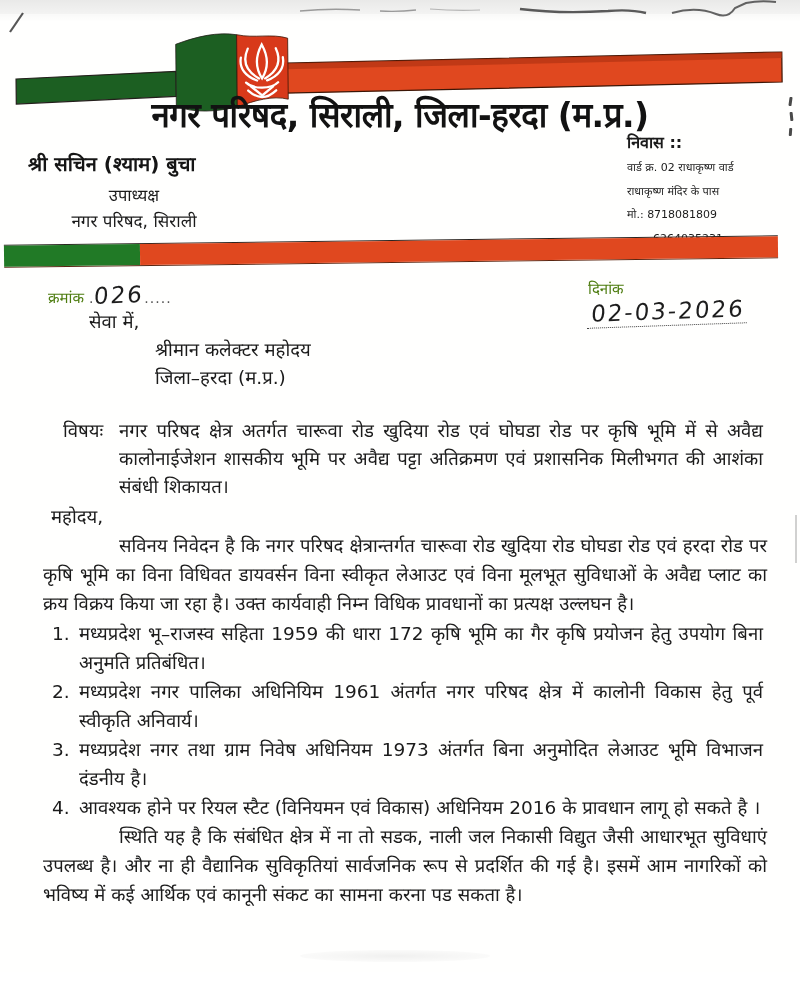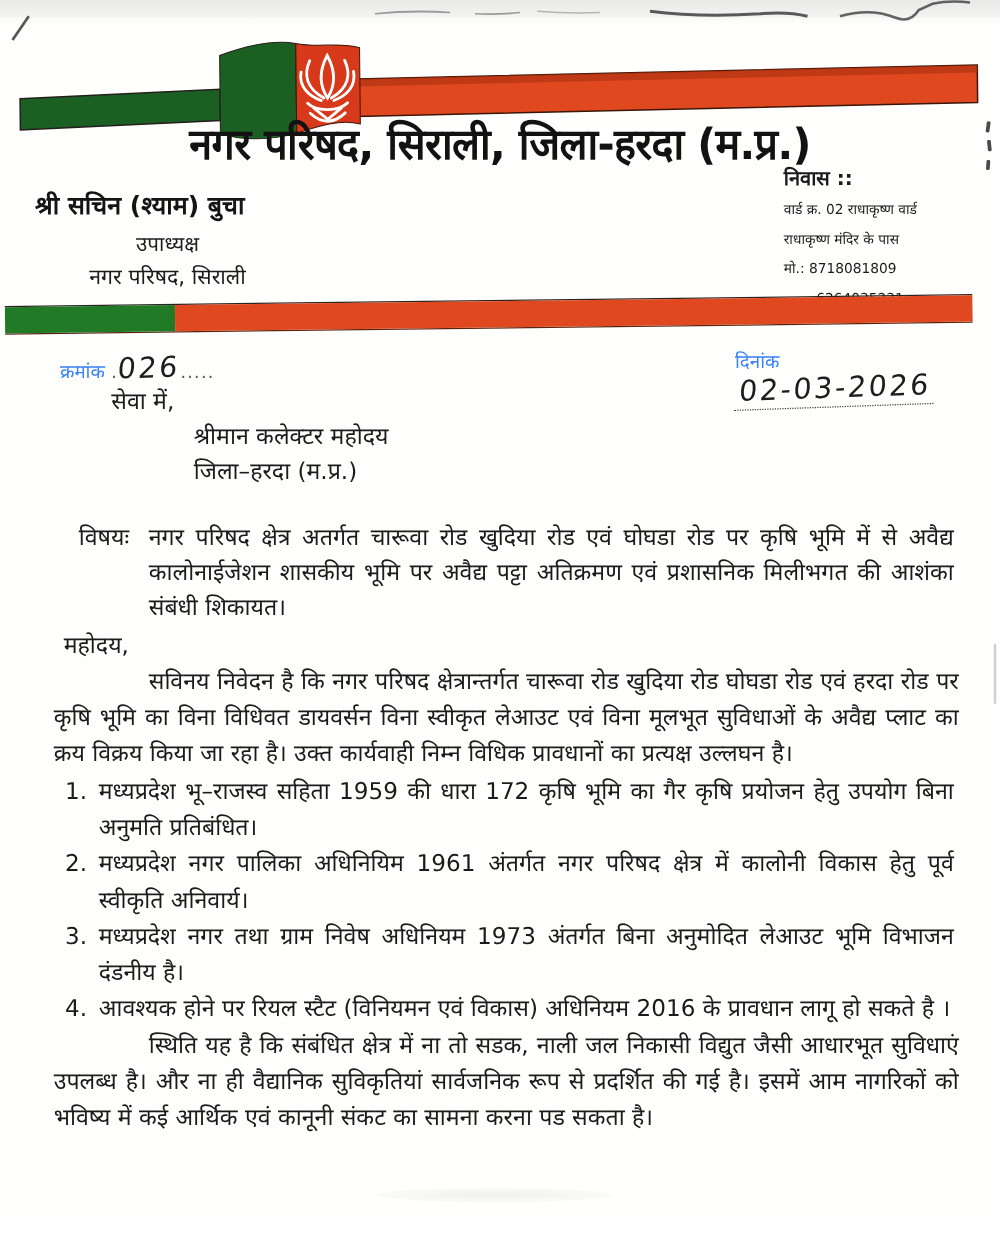--- a/index.html
+++ b/index.html
@@ -28,21 +28,21 @@
   .residence .rline{font-size:11px;line-height:23.5px;white-space:nowrap;}
   .residence .rline.indent{padding-left:26px;}
   .sep-bar{
     position:absolute;top:240px;left:4px;width:774px;height:21px;display:flex;
     transform:rotate(-0.7deg);border-top:1.5px solid #2a2420;border-bottom:1px solid #5a2510;
   }
   .sep-bar .seg-green{width:136px;background:#217a26;}
   .sep-bar .seg-saffron{flex:1;background:#e0481f;}
   
   .ref-row{position:absolute;top:278px;left:48px;right:40px;height:34px;}
-  .ref-label{font-size:15px;color:#3b82f6;}
+  .ref-label{font-size:15px;color:#4d7c0f;}
   .hand{
     display:inline-block;font-size:23px;font-weight:500;color:#1d1d1d;
     transform:rotate(-2deg) skewX(-7deg);letter-spacing:2px;
   }
   .dots{color:#555;font-size:14px;letter-spacing:1px;}
   .serial{position:absolute;left:0;top:4px;}
   .datebox{position:absolute;left:540px;top:0;}
   .datebox .hand{border-bottom:1.5px dotted #444;padding:0 3px 1px 3px;}
   
   .content{position:absolute;top:308px;left:43px;width:724px;font-size:18.5px;}

